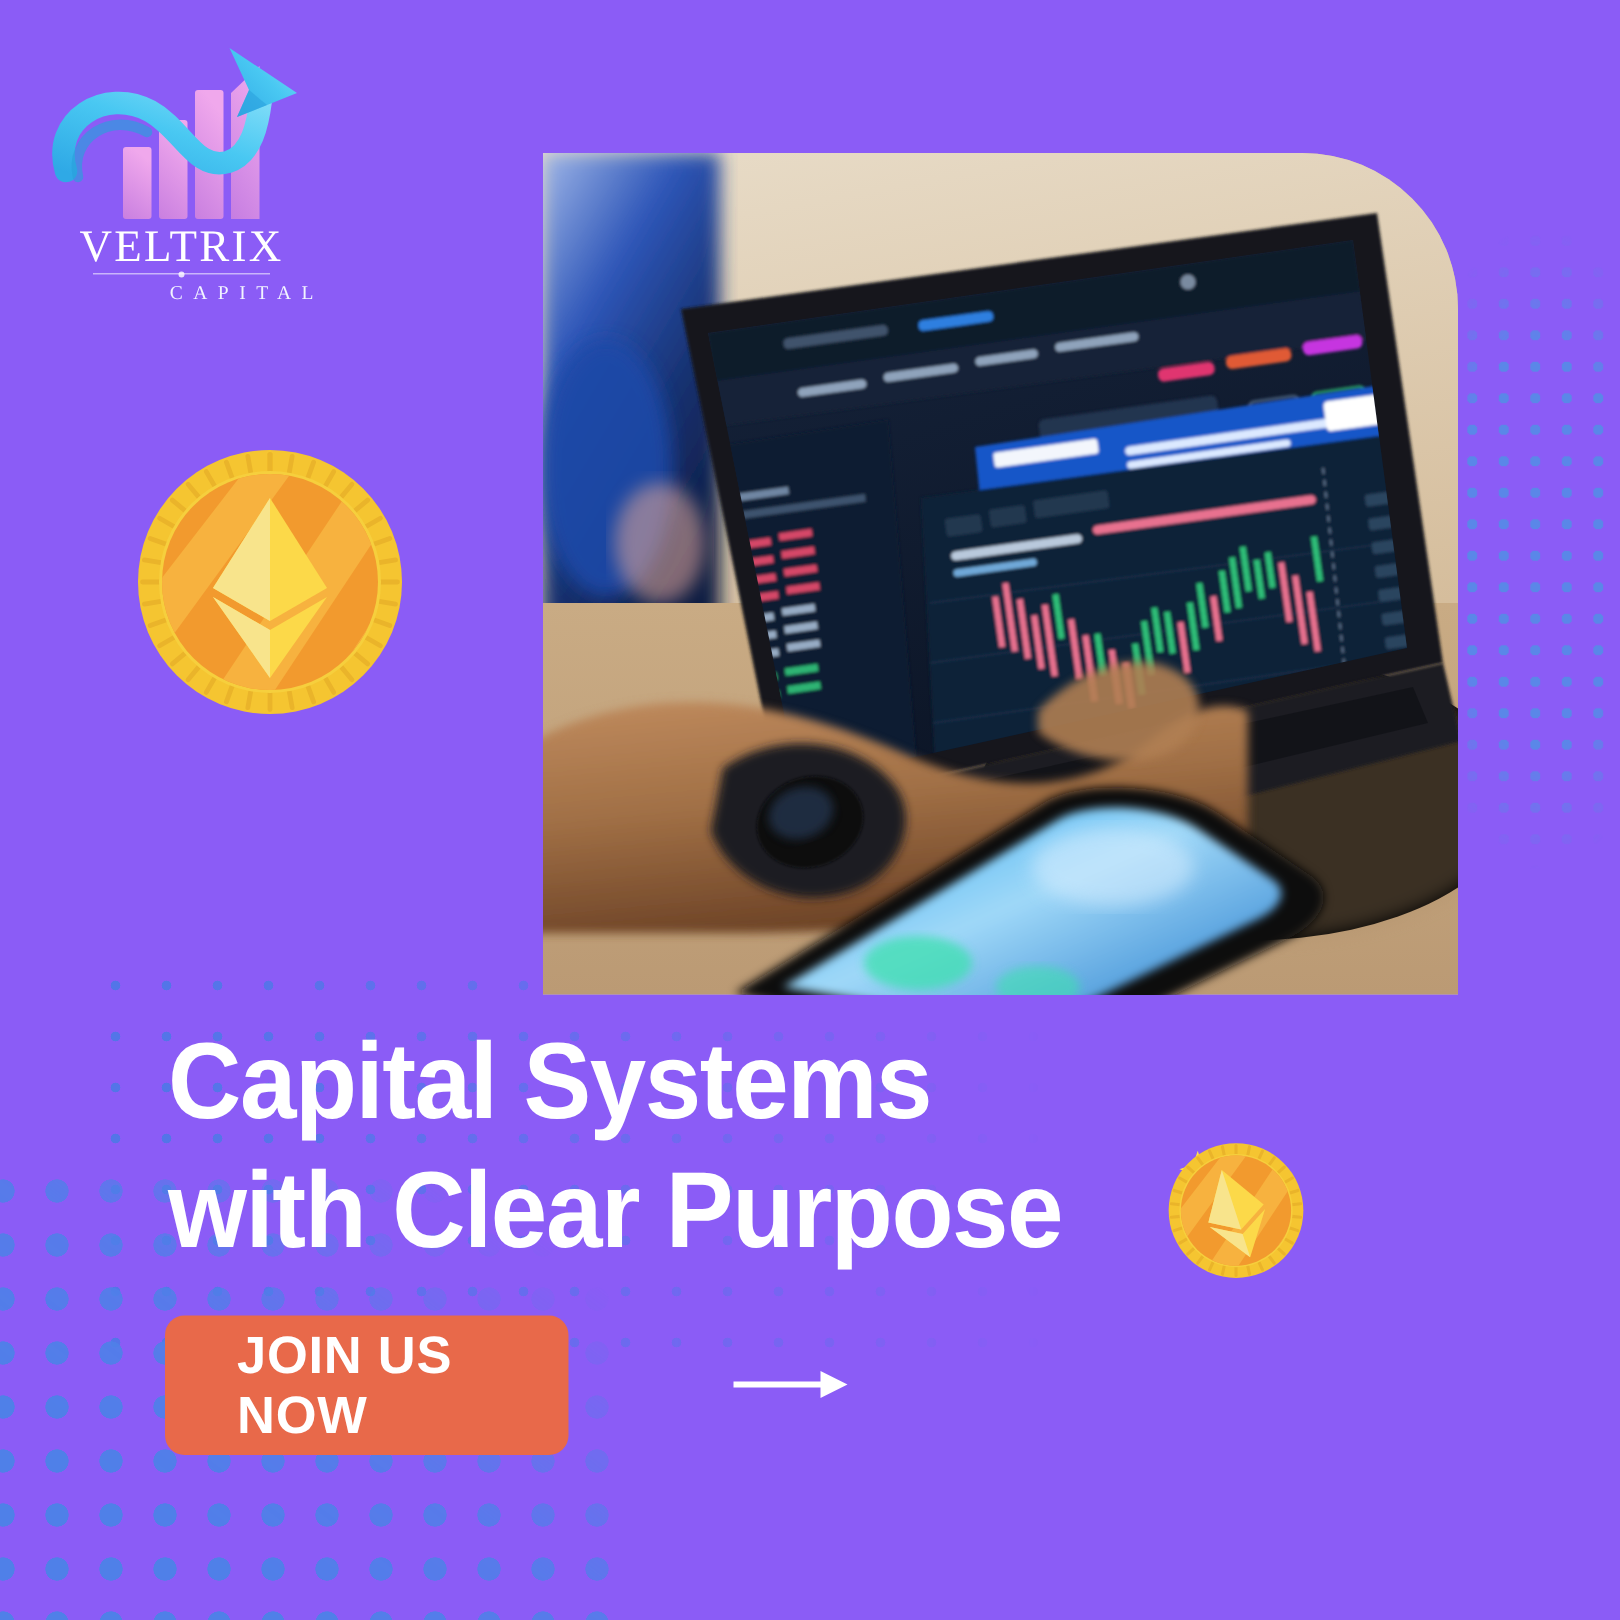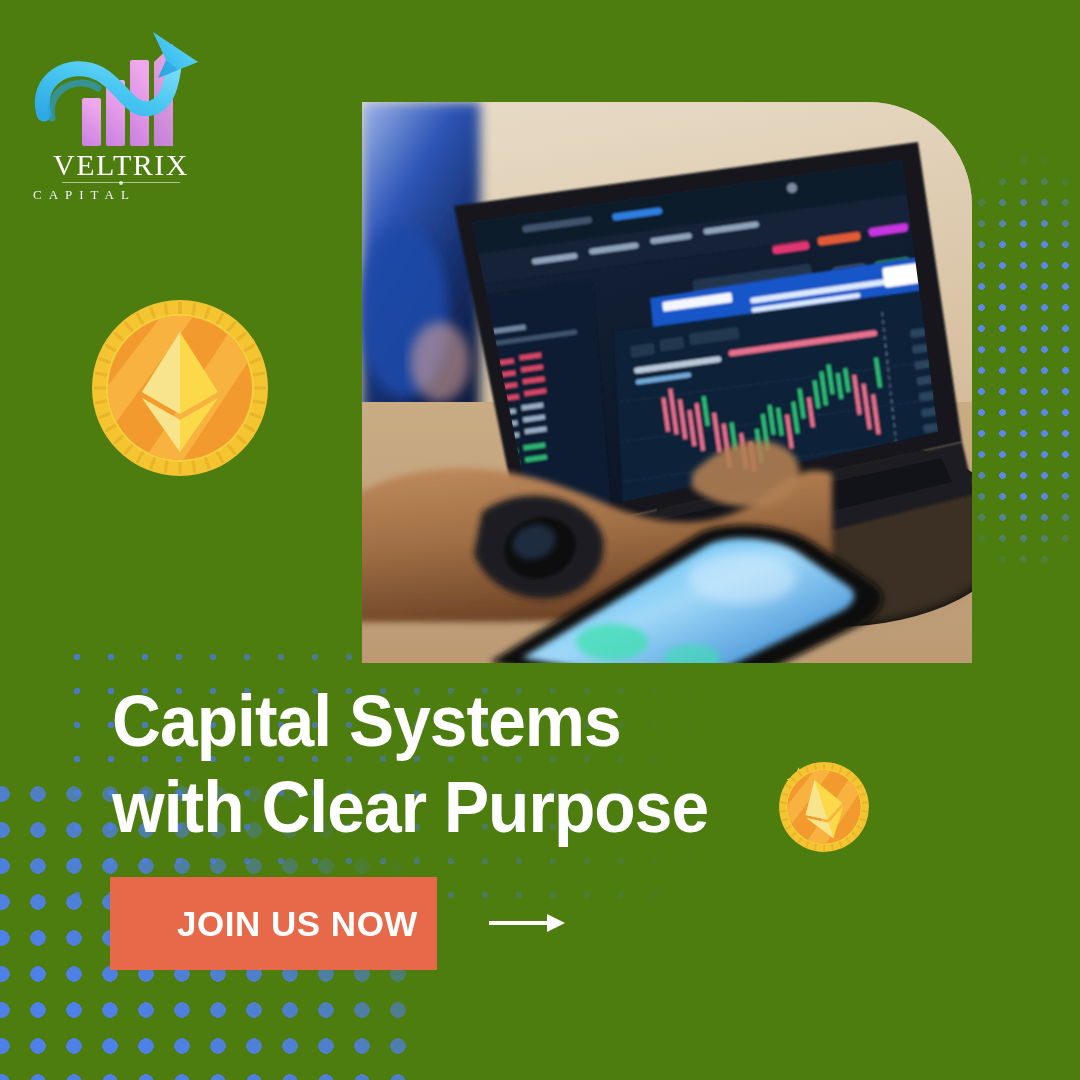--- a/index.html
+++ b/index.html
@@ -1,21 +1,21 @@
 <!DOCTYPE html>
 <html><head>
 <meta charset="utf-8">
 <style>
   html,body{margin:0;padding:0;}
   body{
     width:1080px;height:1080px;overflow:hidden;
     font-family:"Liberation Sans", sans-serif;
     background:#3a6fe0;
   }
-  #stage{position:relative;width:1080px;height:1080px;overflow:hidden;background:#4d7c0f;}
+  #stage{position:relative;width:1080px;height:1080px;overflow:hidden;background:#8b5cf6;}
 
   
   .dots{position:absolute;pointer-events:none;}
   #dots-right{
     right:-10px;top:150px;width:140px;height:430px;
     background-image:radial-gradient(circle, #5a87e8 3.4px, rgba(0,0,0,0) 3.6px);
     background-size:21px 21px;background-position:0 0;
     -webkit-mask-image:radial-gradient(ellipse 95px 215px at 78px 215px, #000 62%, rgba(0,0,0,0) 100%);
     mask-image:radial-gradient(ellipse 95px 215px at 78px 215px, #000 62%, rgba(0,0,0,0) 100%);
   }
@@ -45,21 +45,21 @@
   }
   .logo-rule{
     position:absolute;left:36px;top:160px;width:118px;height:1px;
     background:rgba(255,255,255,.55);
   }
   .logo-rule::after{
     content:"";position:absolute;left:57px;top:-1.5px;width:4px;height:4px;
     border-radius:50%;background:rgba(255,255,255,.8);
   }
   .logo-sub{
-    position:absolute;left:0;top:166px;width:190px;text-align:left;
+    position:absolute;left:0;top:166px;width:190px;text-align:right;
     font-family:"Liberation Serif", serif;color:#f2f4ff;
     font-size:13px;letter-spacing:7px;line-height:1;text-indent:7px;
   }
 
   
   #photo{
     position:absolute;left:362px;top:102px;width:610px;height:561px;
     border-radius:0 104px 0 0;overflow:hidden;background:#cdb79a;
   }
   #photo .layer{position:absolute;inset:0;}
@@ -69,22 +69,22 @@
     position:absolute;left:112px;top:678px;width:760px;
     color:#ffffff;font-size:72px;line-height:86px;font-weight:bold;
     letter-spacing:-1px;
     font-family:"Liberation Sans Narrow","Liberation Sans",sans-serif;
     transform:scaleX(.94);transform-origin:left top;
   }
   #headline div{white-space:nowrap;}
 
   
   #cta-button{
-    position:absolute;left:110px;top:877px;width:327px;height:93px;
-    background:#e8694a;border-radius:1px;
+    position:absolute;left:110px;top:877px;width:269px;height:93px;
+    background:#e8694a;border-radius:13px;
     display:flex;align-items:center;justify-content:center;
     color:#ffffff;font-size:35px;font-weight:bold;letter-spacing:.5px;
     font-family:"Liberation Sans Narrow","Liberation Sans",sans-serif;
     box-sizing:border-box;
     padding-left:48px;
   }
   #cta-arrow{position:absolute;left:487px;top:909px;width:80px;height:28px;}
   #cta-url{
     position:absolute;left:617px;top:898px;
     color:#ffffff;font-size:38px;letter-spacing:-.4px;

